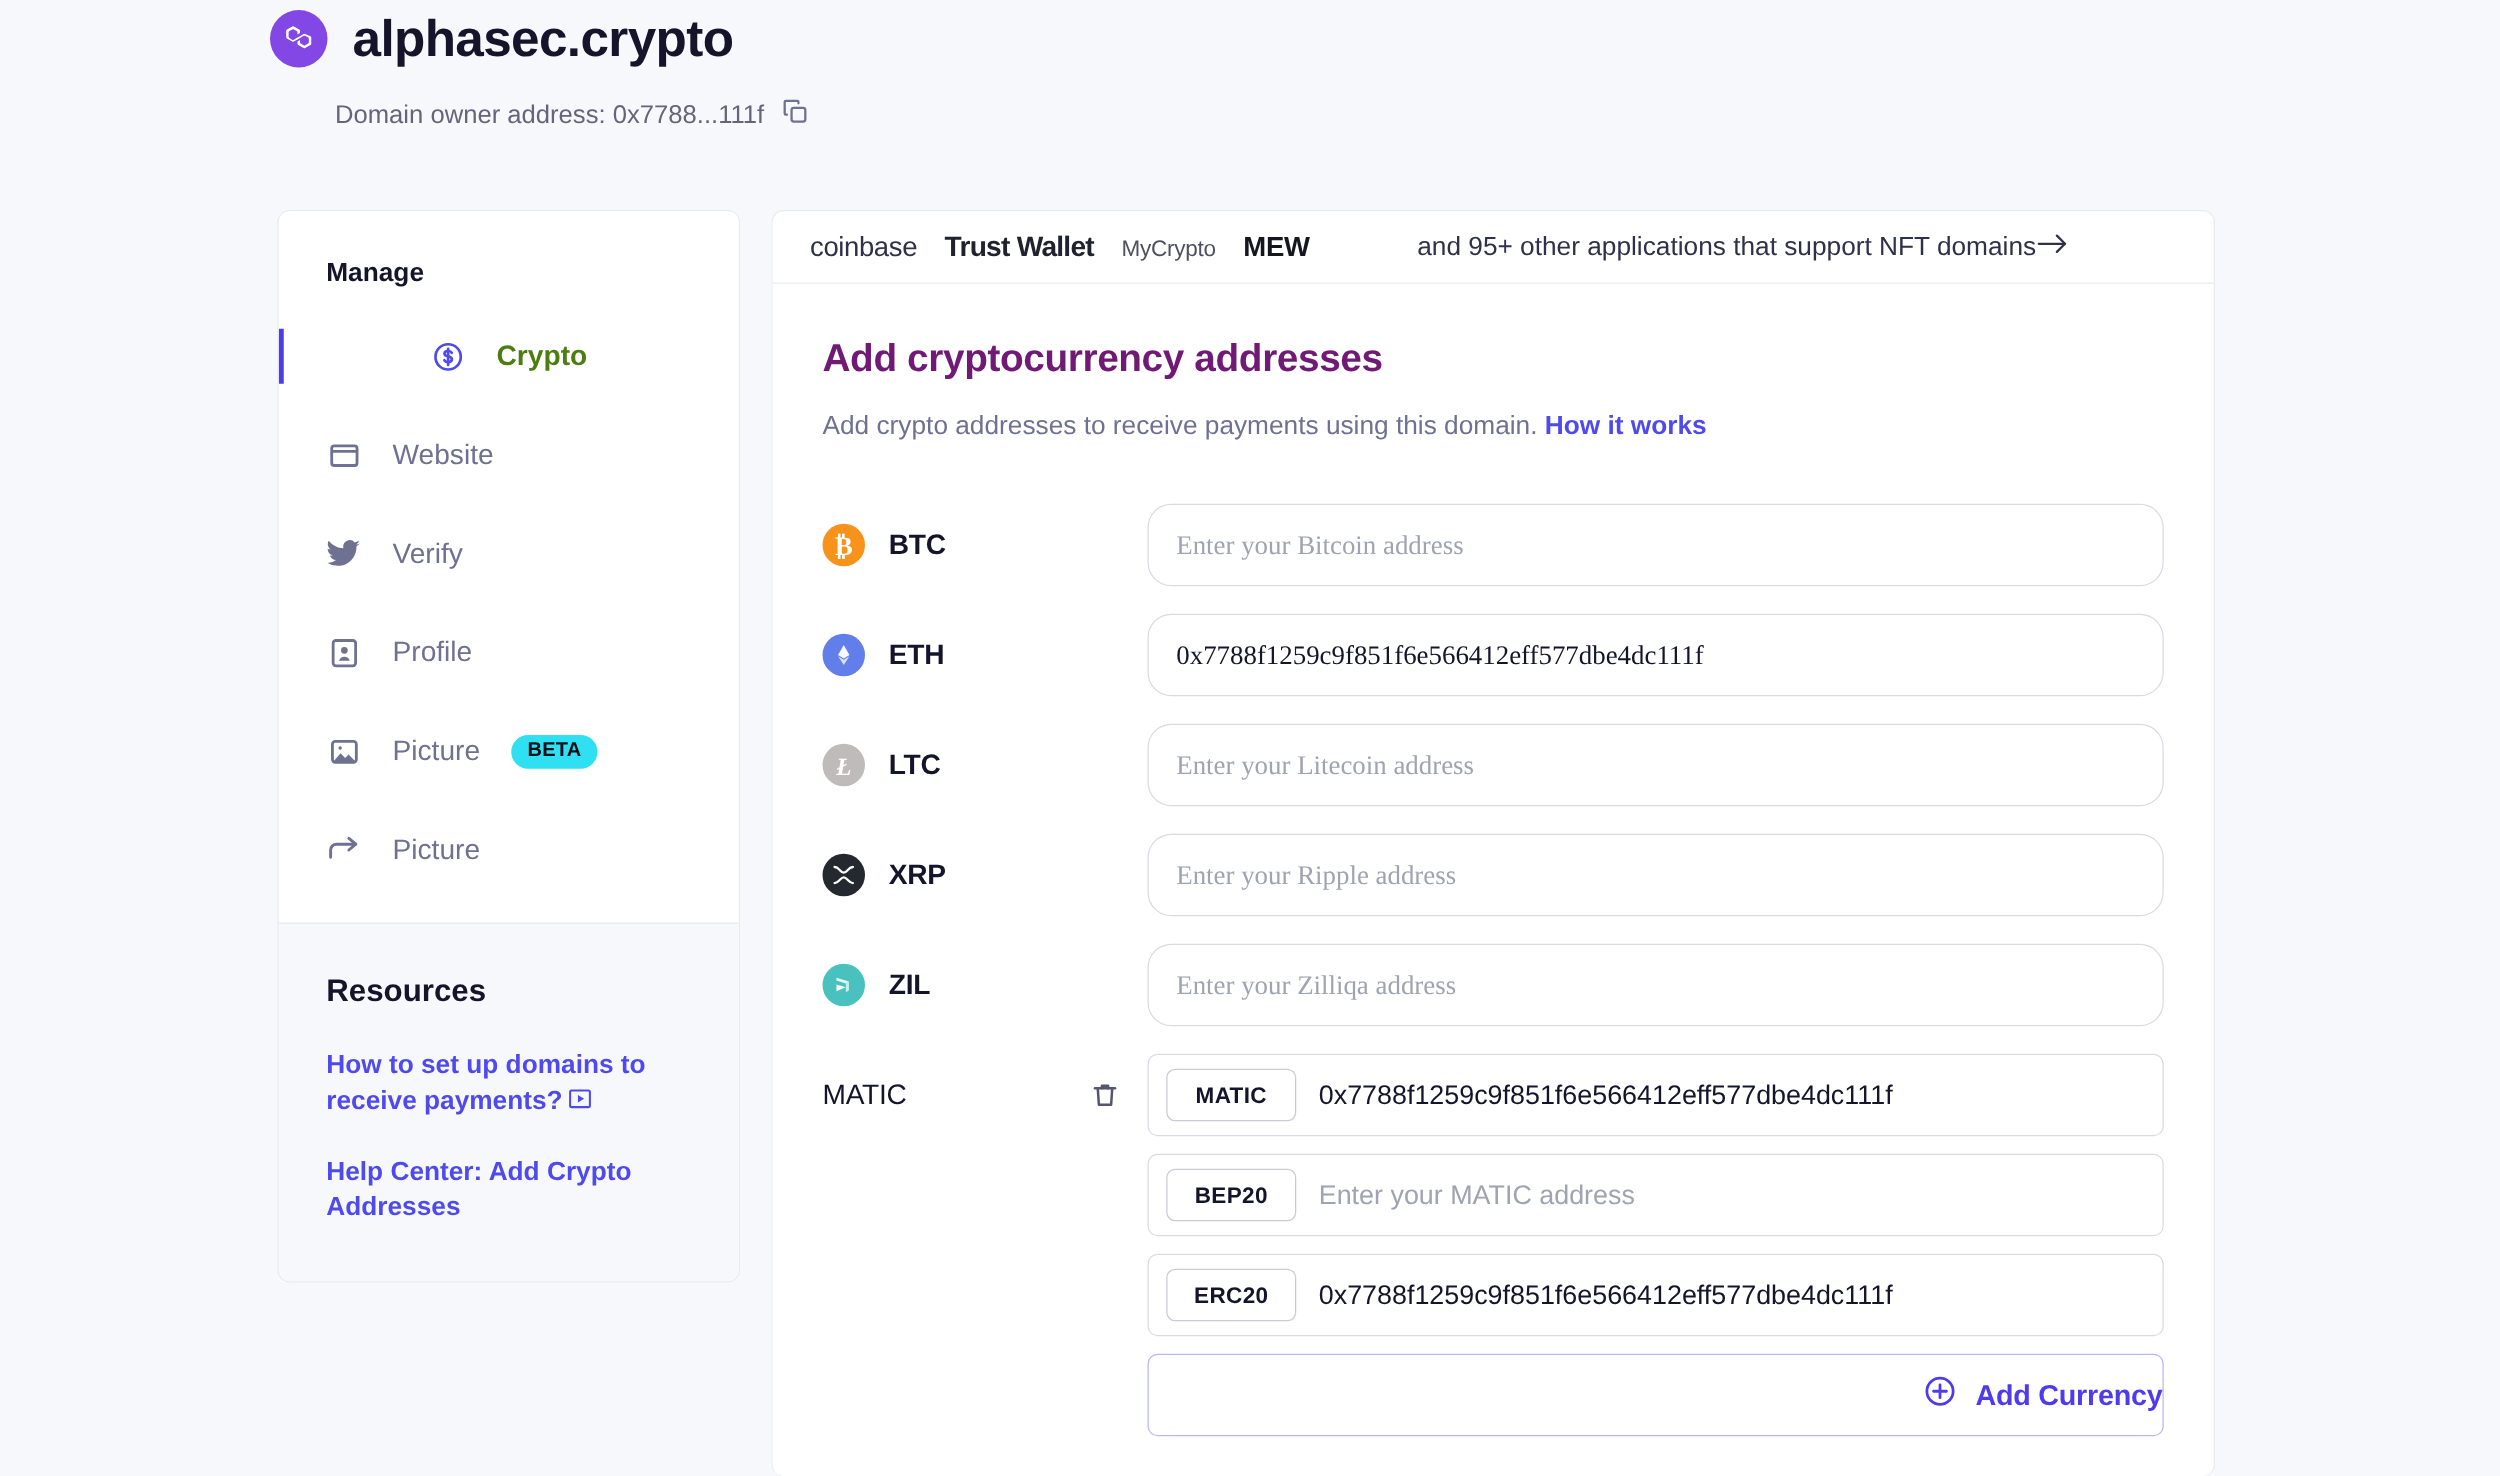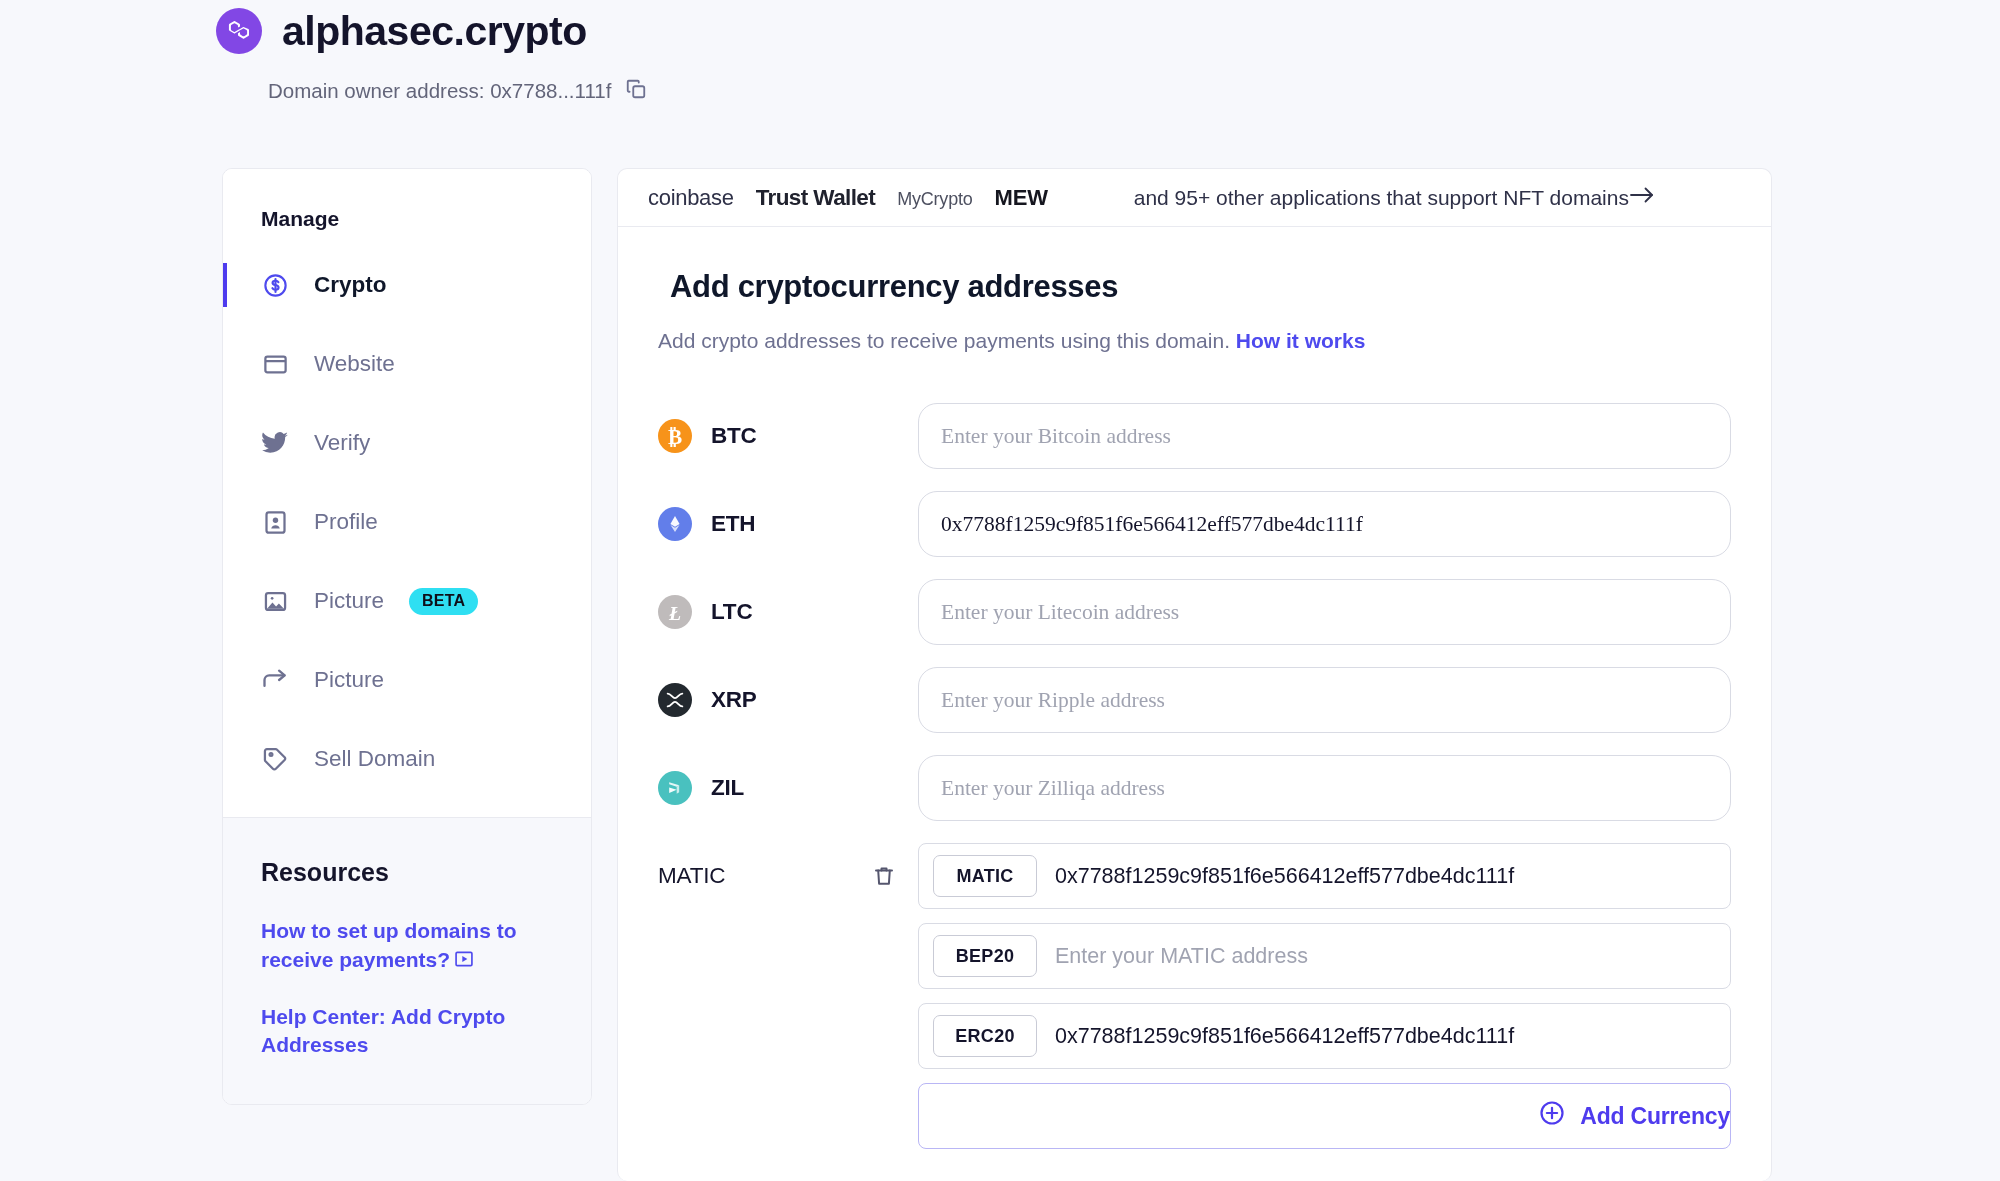--- a/index.html
+++ b/index.html
@@ -63,21 +63,21 @@
     cursor: pointer;
     color: #6e7191;
     font-size: 22.5px;
   }
   .nav-item:last-child { margin-bottom: 0; }
   .nav-item .nav-ico {
     width: 28px; height: 28px;
     display: flex; align-items: center; justify-content: center;
     flex: 0 0 28px;
   }
-  .nav-item.active { color: #0f172a; font-weight: 600; }
+  .nav-item.active { color: #4d7c0f; font-weight: 600; justify-content: center; }
   .nav-item.active::before {
     content: "";
     position: absolute; left: 0; top: 2px;
     width: 4px; height: 44px;
     background: #4e3bee;
   }
   .beta-badge {
     background: #2fdff2; color: #0e0e18;
     font-size: 16px; font-weight: bold;
     border-radius: 14px;
@@ -132,24 +132,23 @@
   .w-mew { font-size: 22px; font-weight: bold; color: #15161f; letter-spacing: -0.2px; }
   .wallet-more {
     display: flex; align-items: center; 
     margin-left: 66px;
     font-size: 21px; color: #2f3148;
     cursor: pointer;
   }
 
   .panel-body { padding: 42px 40px 0 40px; }
   .panel-h1 {
-    font-size: 31px; font-weight: bold; color: #0f172a;
+    font-size: 31px; font-weight: bold; color: #701a75;
     letter-spacing: -0.3px;
     margin-bottom: 24px;
-    margin-left: 12px;
   }
   .panel-sub { font-size: 21px; color: #6e7191; margin-bottom: 50px; }
   .panel-sub a { color: #4e4aee; font-weight: bold; text-decoration: none; cursor: pointer; }
 
   .crypto-row {
     display: flex; align-items: flex-start;
     margin-bottom: 22px;
   }
   .crypto-label {
     display: flex; align-items: center; gap: 19px;
@@ -322,29 +321,20 @@
       <div class="nav-item">
         <span class="nav-ico">
           <svg width="28" height="28" viewBox="0 0 24 24" fill="none" stroke="#6e7191" stroke-width="2" stroke-linecap="round" stroke-linejoin="round">
             <path d="M3 17V12a4 4 0 0 1 4-4h13"></path>
             <path d="M15.5 4l4.8 4-4.8 4"></path>
           </svg>
         </span>
         <span>Picture</span>
       </div>
 
-      <div class="nav-item">
-        <span class="nav-ico">
-          <svg width="27" height="27" viewBox="0 0 24 24" fill="none" stroke="#6e7191" stroke-width="2" stroke-linejoin="round">
-            <path d="M20.3 12.2l-8 8a1.8 1.8 0 0 1-2.6 0l-6.6-6.6a1.8 1.8 0 0 1-.5-1.3V4.6c0-1 .8-1.8 1.8-1.8h7.7c.5 0 1 .2 1.3.5l6.9 6.9a1.8 1.8 0 0 1 0 2z"></path>
-            <circle cx="8" cy="7.6" r="1.25"></circle>
-          </svg>
-        </span>
-        <span>Sell Domain</span>
-      </div>
     </div>
 
     <div class="resources-section">
       <div class="resources-title">Resources</div>
       <a class="res-link"><span>How to set up domains to receive payments?</span><span class="play-box"><svg width="20" height="20" viewBox="0 0 24 24" fill="none" stroke="#4e4aee" stroke-width="2">
               <rect x="2.5" y="4" width="19" height="16" rx="1.5"></rect>
               <path d="M10 8.5l6 3.5-6 3.5z" fill="#4e4aee" stroke="none"></path>
             </svg></span></a>
       <a class="res-link">Help Center: Add Crypto Addresses</a>
     </div>

